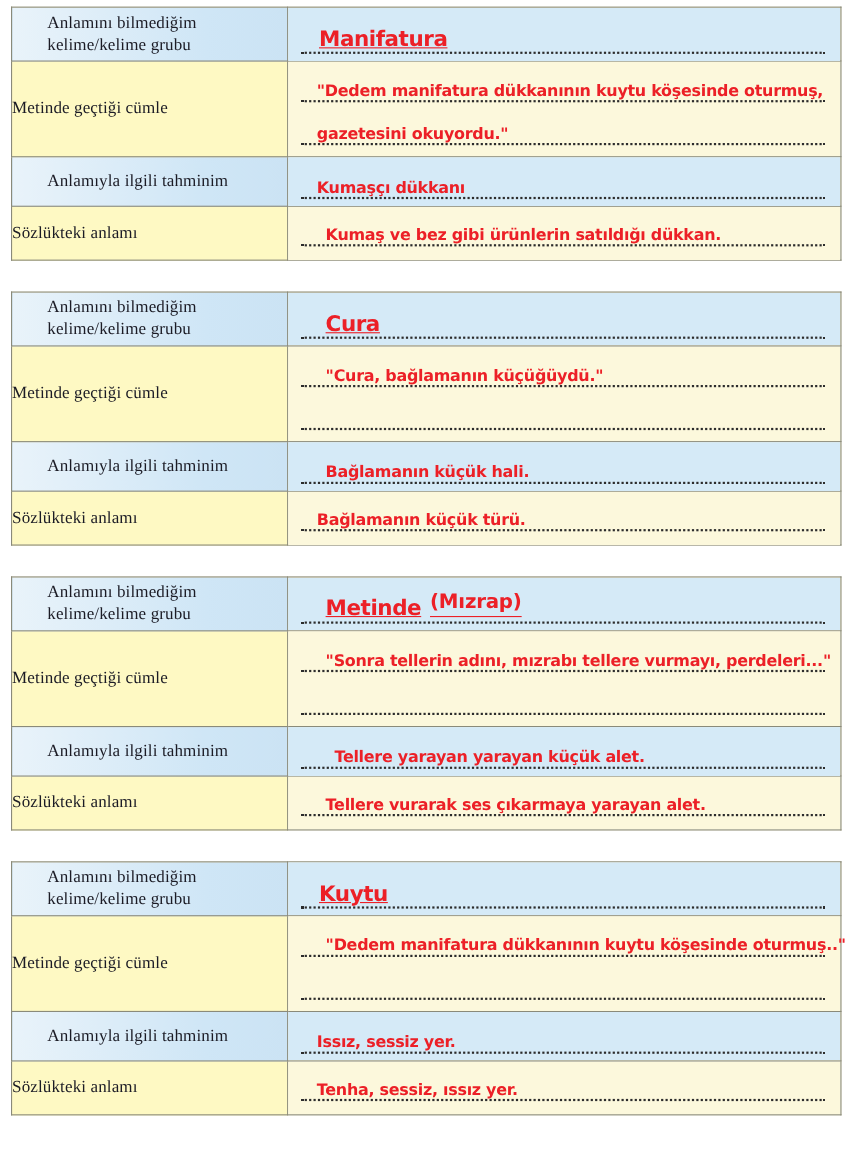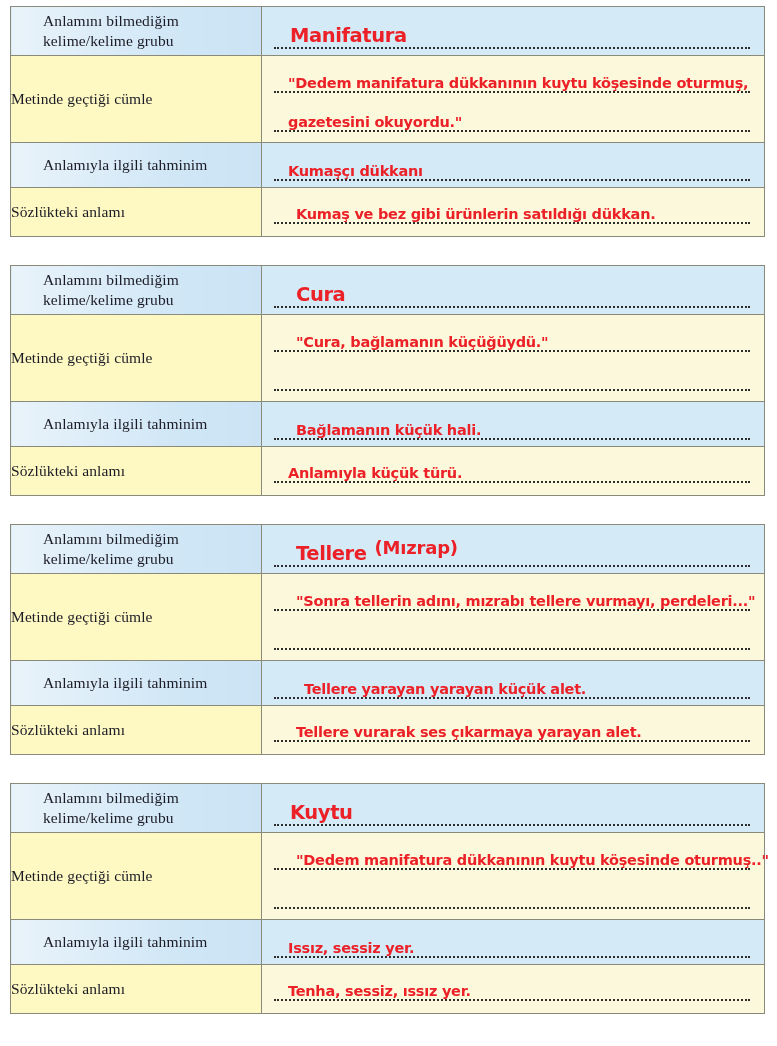--- a/index.html
+++ b/index.html
@@ -98,20 +98,21 @@
     letter-spacing: -0.25px;
     line-height: 1;
   }
 
   
   .ink.headword {
     font-size: 19.5px;
     left: 16px;
     bottom: 2px;
     letter-spacing: -0.4px;
+    text-decoration: underline;
   }
   .ink.headword .alt {
     font-family: "DejaVu Sans", sans-serif;
     font-size: 18px;
     letter-spacing: -0.2px;
     position: relative;
     top: -6px;
     margin-left: 8px;
   }
 
@@ -218,36 +219,36 @@
             <span class="ink indent-md">Bağlamanın küçük hali.</span>
           </div>
         </div>
       </td>
     </tr>
     <tr class="row-cream r-dict">
       <td class="label-cell">Sözlükteki anlamı</td>
       <td class="value-cell">
         <div class="lines">
           <div class="write-line">
-            <span class="ink indent-sm">Anlamıyla küçük türü.</span>
+            <span class="ink indent-sm">Bağlamanın küçük türü.</span>
           </div>
         </div>
       </td>
     </tr>
   </tbody>
     </table>
 
   <table class="word-table">
     <tbody>
         <tr class="row-blue r-head">
       <td class="label-cell">Anlamını bilmediğim kelime/kelime grubu</td>
       <td class="value-cell">
         <div class="lines">
           <div class="write-line">
-            <span class="ink headword indent-md"><span>Tellere</span><span class="alt">(Mızrap)</span></span>
+            <span class="ink headword indent-md"><span>Metinde</span><span class="alt">(Mızrap)</span></span>
           </div>
         </div>
       </td>
     </tr>
     <tr class="row-cream r-sentence">
       <td class="label-cell">Metinde geçtiği cümle</td>
       <td class="value-cell">
         <div class="lines">
           <div class="write-line">
             <span class="ink indent-md">"Sonra tellerin adını, mızrabı tellere vurmayı, perdeleri..."</span>

